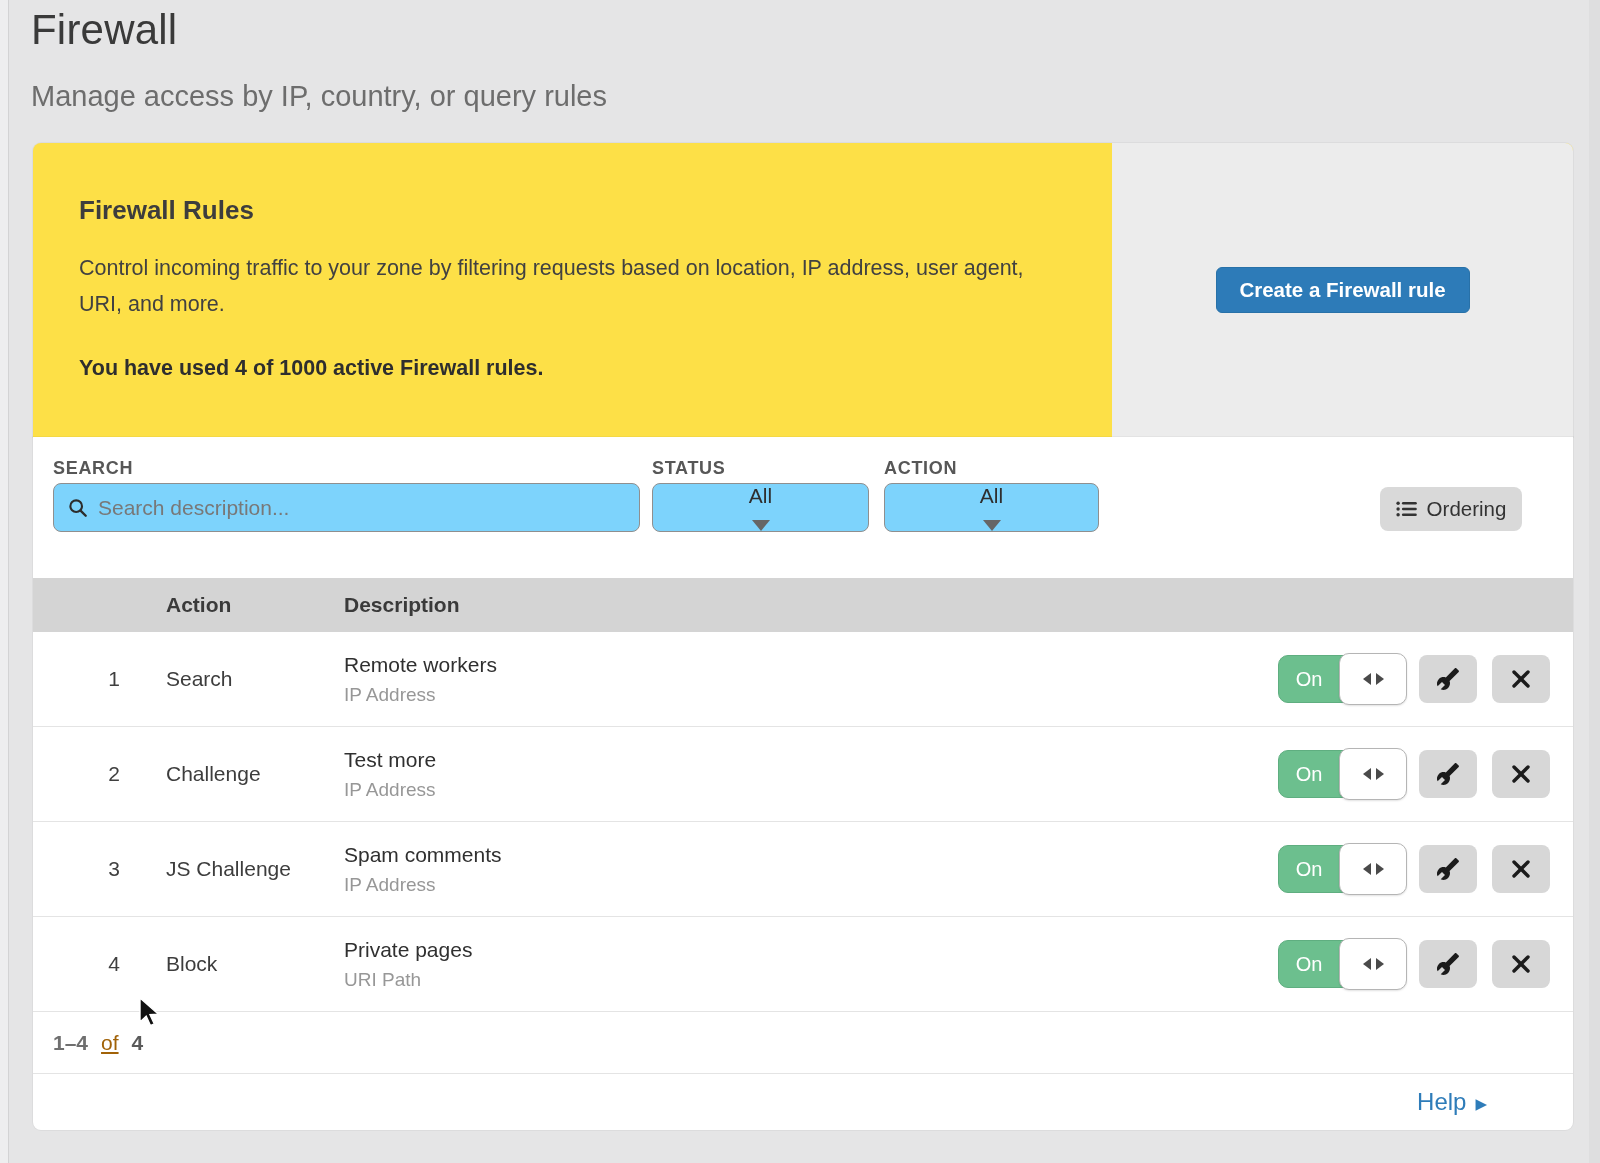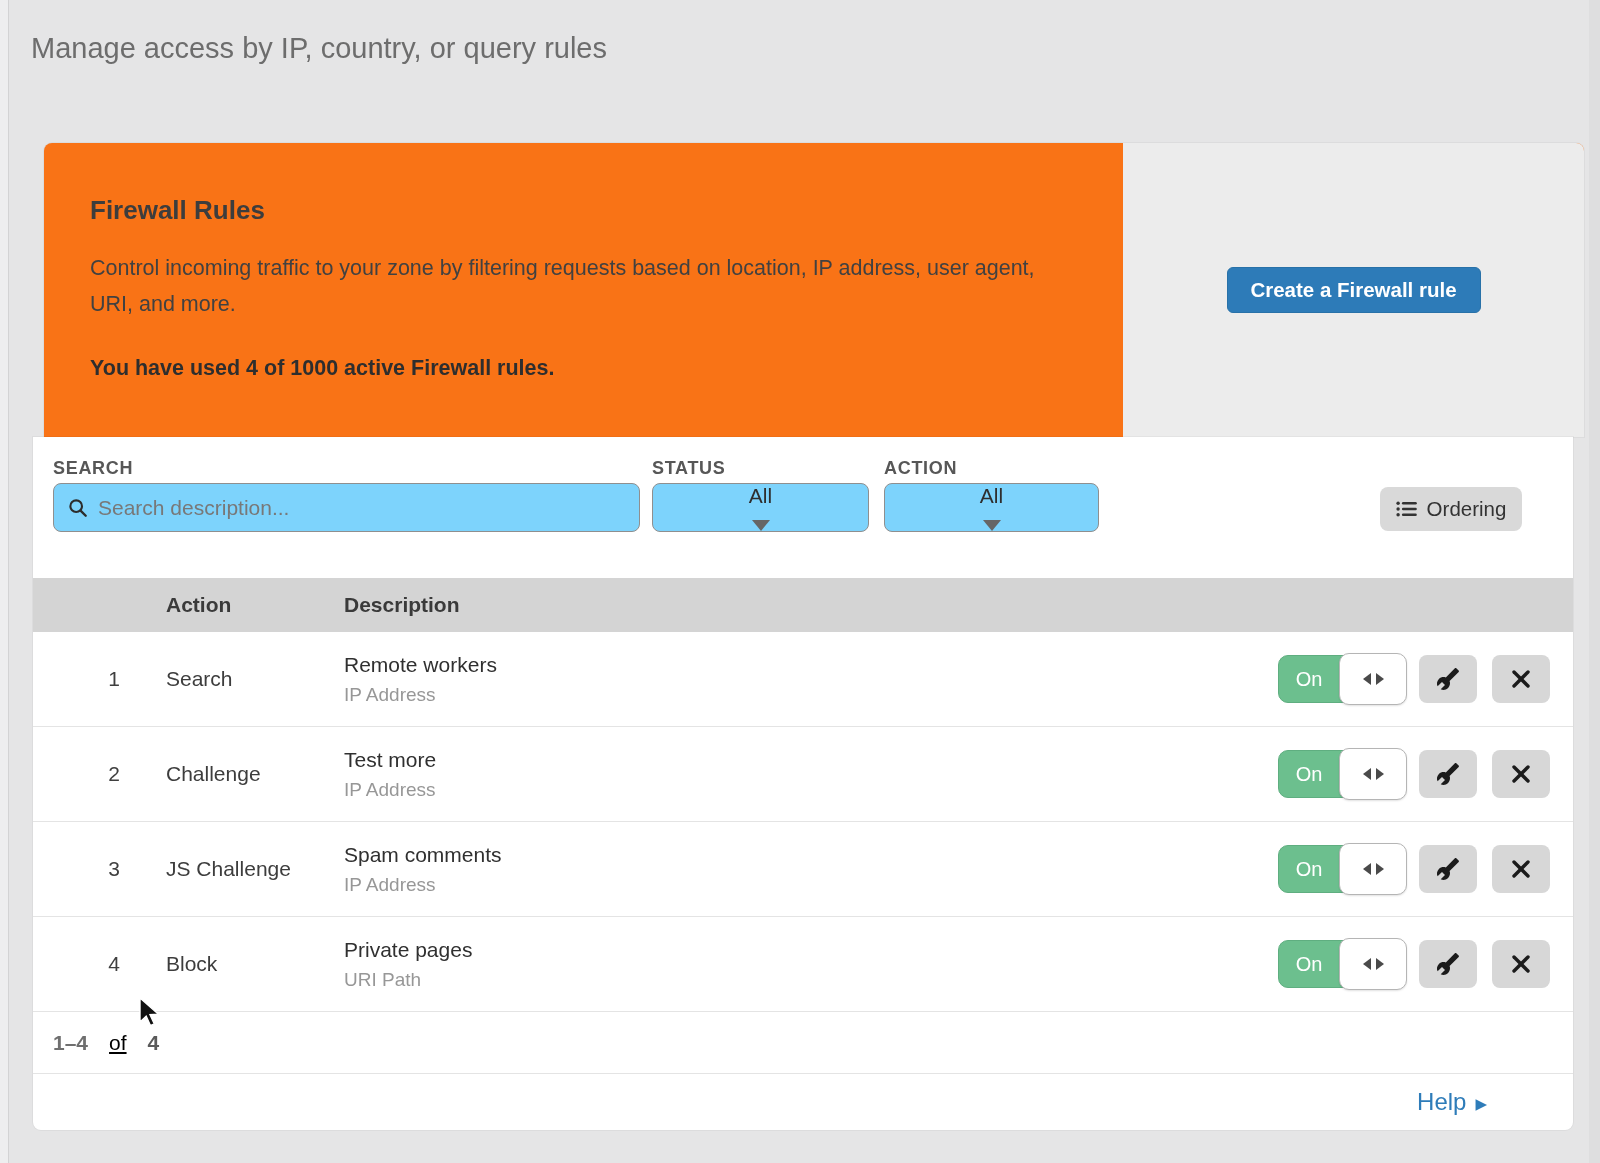--- a/index.html
+++ b/index.html
@@ -13,22 +13,22 @@
     background:#eeeeef; border-right:1px solid #d3d3d4; z-index:5; }
   .edge-right { position:absolute; right:0; top:0; width:11px; height:100%;
     background:#dededf; z-index:5; }
 
   
   .page-header { position:absolute; left:31px; top:6px; }
   .page-title { font-size:42px; font-weight:500; color:#3a3a3a; letter-spacing:.2px; }
   .page-subtitle { margin-top:26px; font-size:29px; font-weight:400; color:#6d6d6d; }
 
   
-  .card-top { position:absolute; left:44px; top:143px; width:1540px; height:294px;
-    background:#f97316; border-radius:8px 8px 0 0; display:flex; overflow:hidden;
+  .card-top { position:absolute; left:33px; top:143px; width:1540px; height:294px;
+    background:#fde047; border-radius:8px 8px 0 0; display:flex; overflow:hidden;
     box-shadow:0 0 0 1px rgba(0,0,0,.035);justify-content:flex-end; }
   .card-top-left { width:1079px; padding:52px 60px 0 46px; }
   .rules-title { font-size:26px; font-weight:700; color:#3d3d3d; }
   .rules-desc { margin-top:24px; font-size:21.5px; line-height:36px; color:#414141; max-width:955px; }
   .rules-usage { margin-top:34px; font-size:21.5px; font-weight:700; color:#2e2e2e; }
   .card-top-right { flex:1; background:#ececec; display:flex; align-items:center; justify-content:center; }
   .create-btn { width:254px; height:46px; background:#2d7bb8; color:#fff; font-size:20.5px;
     font-weight:600; border:1px solid #2871a8; border-radius:6px; cursor:pointer;
     font-family:inherit; }
 
@@ -82,41 +82,42 @@
   .arr-left { width:0; height:0; border-top:6px solid transparent; border-bottom:6px solid transparent;
     border-right:8px solid #4a4a4a; }
   .arr-right { width:0; height:0; border-top:6px solid transparent; border-bottom:6px solid transparent;
     border-left:8px solid #4a4a4a; }
   .icon-btn { width:58px; height:48px; margin-left:14px; background:#d7d7d7; border:none;
     border-radius:8px; display:flex; align-items:center; justify-content:center; cursor:pointer; }
   .icon-btn:last-child { margin-left:15px; }
   .wrench-svg { transform:scaleY(-1); }
 
   .pagination { position:absolute; left:0; top:575px; width:100%; height:62px;
-    display:flex; align-items:center; padding-left:20px; gap:21px;
+    display:flex; align-items:center; padding-left:20px; gap:13px;
     border-bottom:1px solid #e4e4e4; font-size:21px; }
   .pg-range { font-weight:700; color:#6f6f6f; }
-  .pg-of { color:#000000;text-decoration:underline; }
+  .pg-of { color:#a16207;text-decoration:underline; }
   .pg-total { font-weight:700; color:#5a5a5a; }
 
   .card-footer { position:absolute; left:0; top:637px; width:100%; height:56px;
     display:flex; align-items:center; justify-content:flex-end; padding-right:86px; }
   .help-link { display:flex; align-items:center; gap:9px; color:#2e7cb9; font-size:24px;
     font-weight:500; cursor:pointer; text-decoration:none; }
   .help-arrow { font-size:15px; line-height:1; padding-top:2px; }
 
   .cursor { position:absolute; left:138px; top:997px; z-index:10; pointer-events:none; }
 </style>
 </head>
 <body>
 
 <div class="edge-left"></div>
 <div class="edge-right"></div>
 
 <header class="page-header">
+  <h1 class="page-title">Firewall</h1>
   <p class="page-subtitle">Manage access by IP, country, or query rules</p>
 </header>
 
 <section class="card-top">
   <div class="card-top-left">
     <h2 class="rules-title">Firewall Rules</h2>
     <p class="rules-desc">Control incoming traffic to your zone by filtering requests based on location, IP address, user agent, URI, and more.</p>
     <p class="rules-usage">You have used 4 of 1000 active Firewall rules.</p>
   </div>
   <div class="card-top-right">

